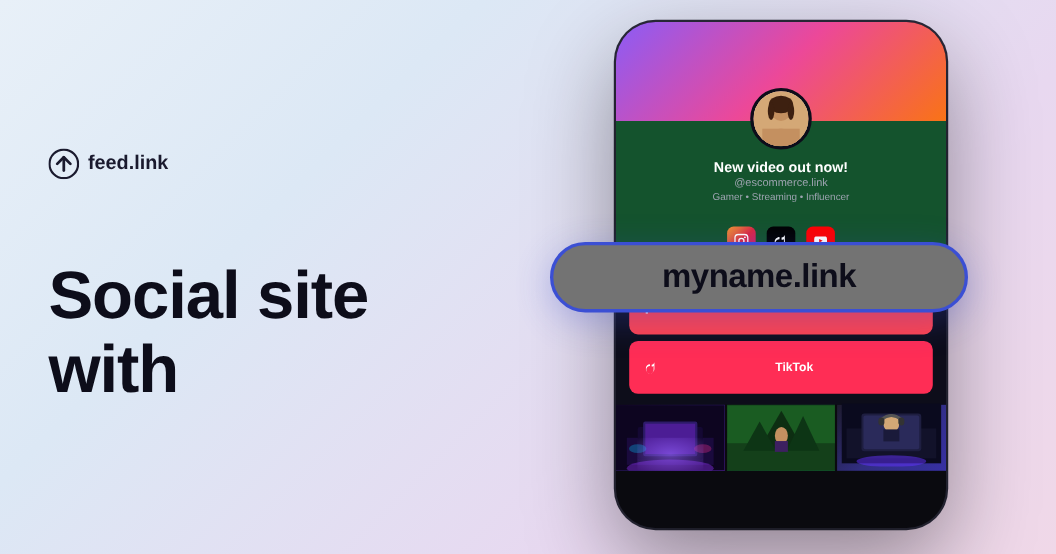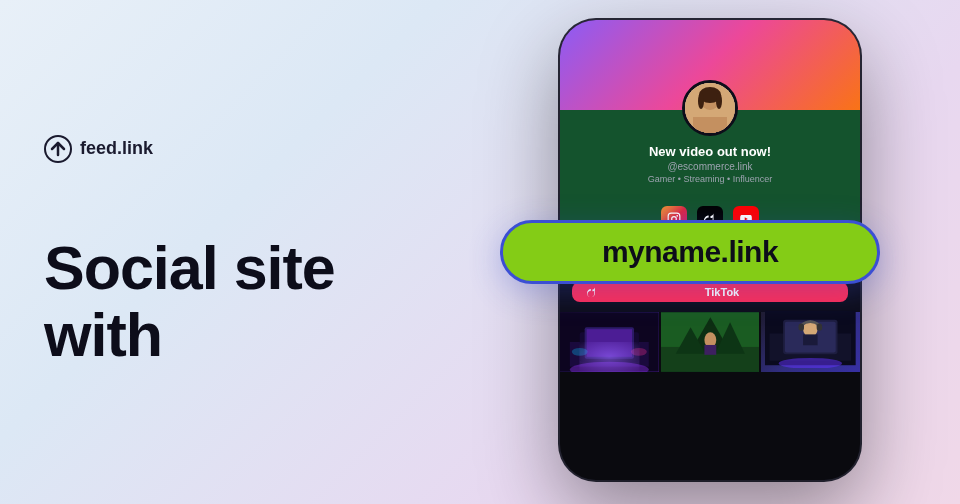--- a/index.html
+++ b/index.html
@@ -170,21 +170,21 @@
       background: #ff0000;
     }
 
     
     .url-bar-overlay {
       position: absolute;
       top: 200px;
       left: -40px;
       width: 380px;
       height: 64px;
-      background: #84cc16;
+      background: #737373;
       border-radius: 32px;
       border: 3px solid #3b4fd4;
       display: flex;
       align-items: center;
       justify-content: center;
       box-shadow: 0 8px 32px rgba(59,79,212,0.3);
       z-index: 10;
     }
 
     .url-text {
@@ -195,21 +195,21 @@
     }
 
     
     .phone-links {
       background: #0d0d1a;
       padding: 4px 12px;
       margin-top: 4px;
     }
 
     .link-btn {
-      height: 20px;
+      height: 48px;
       border-radius: 8px;
       display: flex;
       align-items: center;
       padding: 0 12px;
       margin-bottom: 6px;
       gap: 8px;
     }
 
     .link-btn.patreon {
       background: #ff424d;

